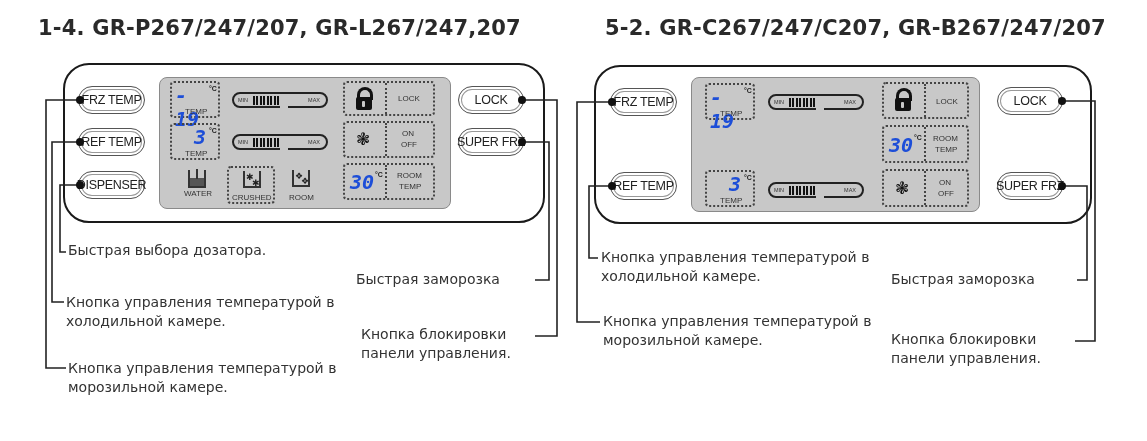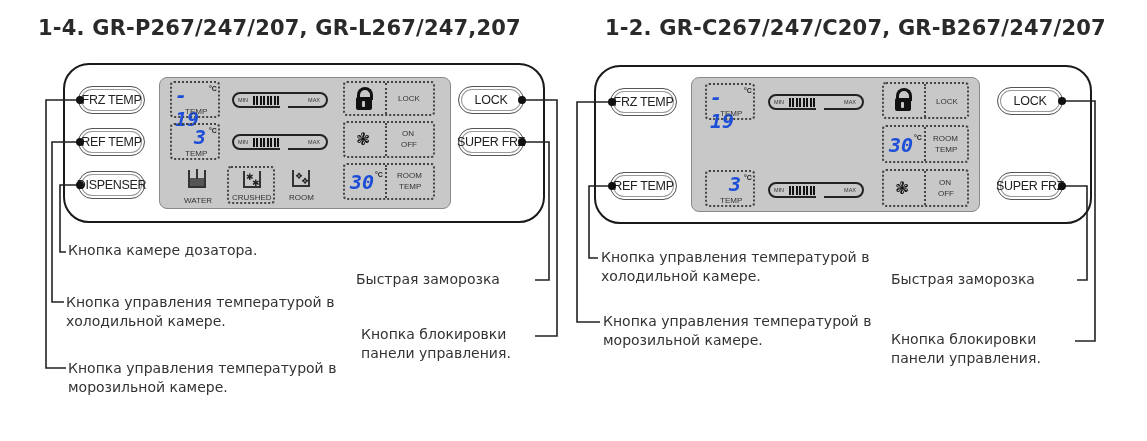--- a/index.html
+++ b/index.html
@@ -68,21 +68,21 @@
       <span class="ticks"></span>
       <span class="gap"></span>
       <span class="mx">MAX</span>
     </div>
 
     <div style="position:absolute; left:20px; top:91px; width:36px; height:36px;">
       <div class="cup" style="left:8px; top:1px;">
           <div class="cup-fill"></div>
         </div>
       <div class="cup-tube" style="left:16px; top:0px;"></div>
-      <span class="small" style="left:4px; top:27px;">WATER</span>
+      <span class="small" style="left:4px; top:20px;">WATER</span>
     </div>
     <div class="dbox" style="left:67px; top:88px; width:48px; height:38px;">
       <div class="cup" style="left:14px; top:3px; height:17px; width:18px;">
         <span class="ice" style="left:1px; top:2px;">✱</span>
           <span class="ice" style="left:7px; top:8px;">✱</span>
       </div>
       <span class="small" style="left:3px; top:25px;">CRUSHED</span>
     </div>
     <div style="position:absolute; left:123px; top:91px; width:36px; height:36px;">
       <div class="cup" style="left:9px; top:1px; height:17px; width:18px;">
@@ -109,30 +109,30 @@
     <div class="dbox" style="left:183px; top:85px; width:92px; height:37px;">
       <div class="divider" style="left:40px; top:0; height:33px;"></div>
       <span class="seg" style="left:5px; top:5px; font-size:20px;">30</span>
       <span class="deg" style="left:30px; top:6px;">°C</span>
       <span class="small" style="left:52px; top:6px;">ROOM</span>
       <span class="small" style="left:54px; top:17px;">TEMP</span>
     </div>
   </div>
 </div>
 
-<div class="label" style="left:68px; top:241px;">Кнопка камере дозатора.</div>
+<div class="label" style="left:68px; top:241px;">Быстрая выбора дозатора.</div>
 <div class="label" style="left:66px; top:293px;">Кнопка управления температурой в</div>
 <div class="label" style="left:66px; top:312px;">холодильной камере.</div>
 <div class="label" style="left:68px; top:359px;">Кнопка управления температурой в</div>
 <div class="label" style="left:68px; top:378px;">морозильной камере.</div>
 <div class="label" style="left:356px; top:270px;">Быстрая заморозка</div>
 <div class="label" style="left:361px; top:325px;">Кнопка блокировки</div>
 <div class="label" style="left:361px; top:344px;">панели управления.</div>
 
-<div class="title" style="left:605px;">1-2. GR-C267/247/C207, GR-B267/247/207</div>
+<div class="title" style="left:605px;">5-2. GR-C267/247/C207, GR-B267/247/207</div>
 
 <div>
   <div class="frame" style="left:594px; top:65px; width:498px; height:159px;"></div>
 
   <div class="btn" style="left:610px; top:88px; width:67px;">FRZ TEMP</div>
   <div class="btn" style="left:610px; top:172px; width:67px;">REF TEMP</div>
 
   <div class="btn" style="left:997px; top:87px; width:66px;">LOCK</div>
   <div class="btn" style="left:997px; top:172px; width:66px;">SUPER FRZ</div>
 

